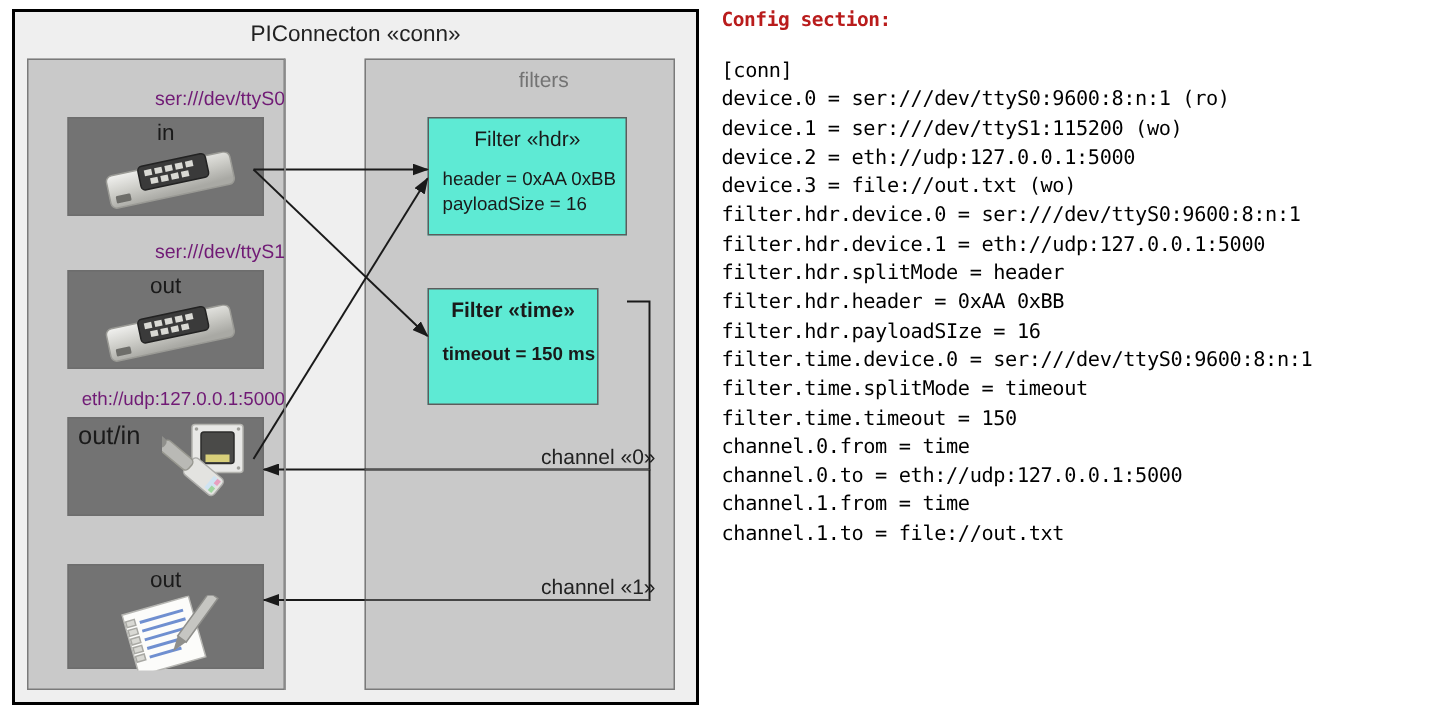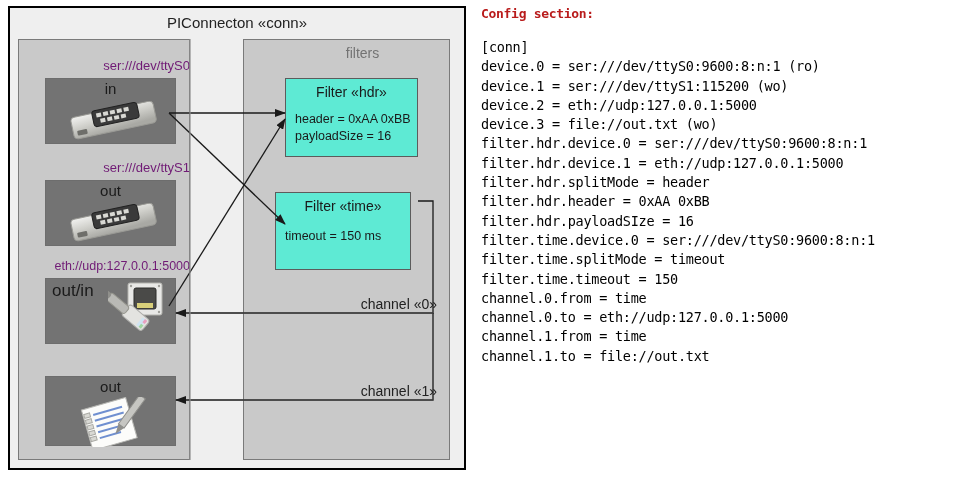--- a/index.html
+++ b/index.html
@@ -210,21 +210,21 @@
 
   <div class="group" id="filters-group"></div>
   <div class="group-title" style="position:absolute;left:235px;top:39px;width:207px;text-align:center;font-size:14px;">filters</div>
 
   <div class="filter-box" id="filter-hdr" style="left:277px;top:72px;width:133px;height:79px;">
     <div class="filter-title">Filter «hdr»</div>
     <div class="filter-prop" style="top:33px;">header = 0xAA 0xBB</div>
     <div class="filter-prop" style="top:50px;">payloadSize = 16</div>
   </div>
 
-  <div class="filter-box" id="filter-time" style="left:267px;top:186px;width:136px;height:78px;">
+  <div class="filter-box" id="filter-time" style="left:277px;top:186px;width:114px;height:78px;font-weight:bold;">
     <div class="filter-title">Filter «time»</div>
     <div class="filter-prop" style="top:36px;">timeout = 150 ms</div>
   </div>
 
   <div class="chan-label" style="left:235px;top:290px;width:194px;">channel «0»</div>
   <div class="chan-label" style="left:235px;top:377px;width:194px;">channel «1»</div>
 
   <svg class="overlay">
     <defs>
       <marker id="ah" markerWidth="11" markerHeight="8" refX="10" refY="4" orient="auto" markerUnits="userSpaceOnUse">

